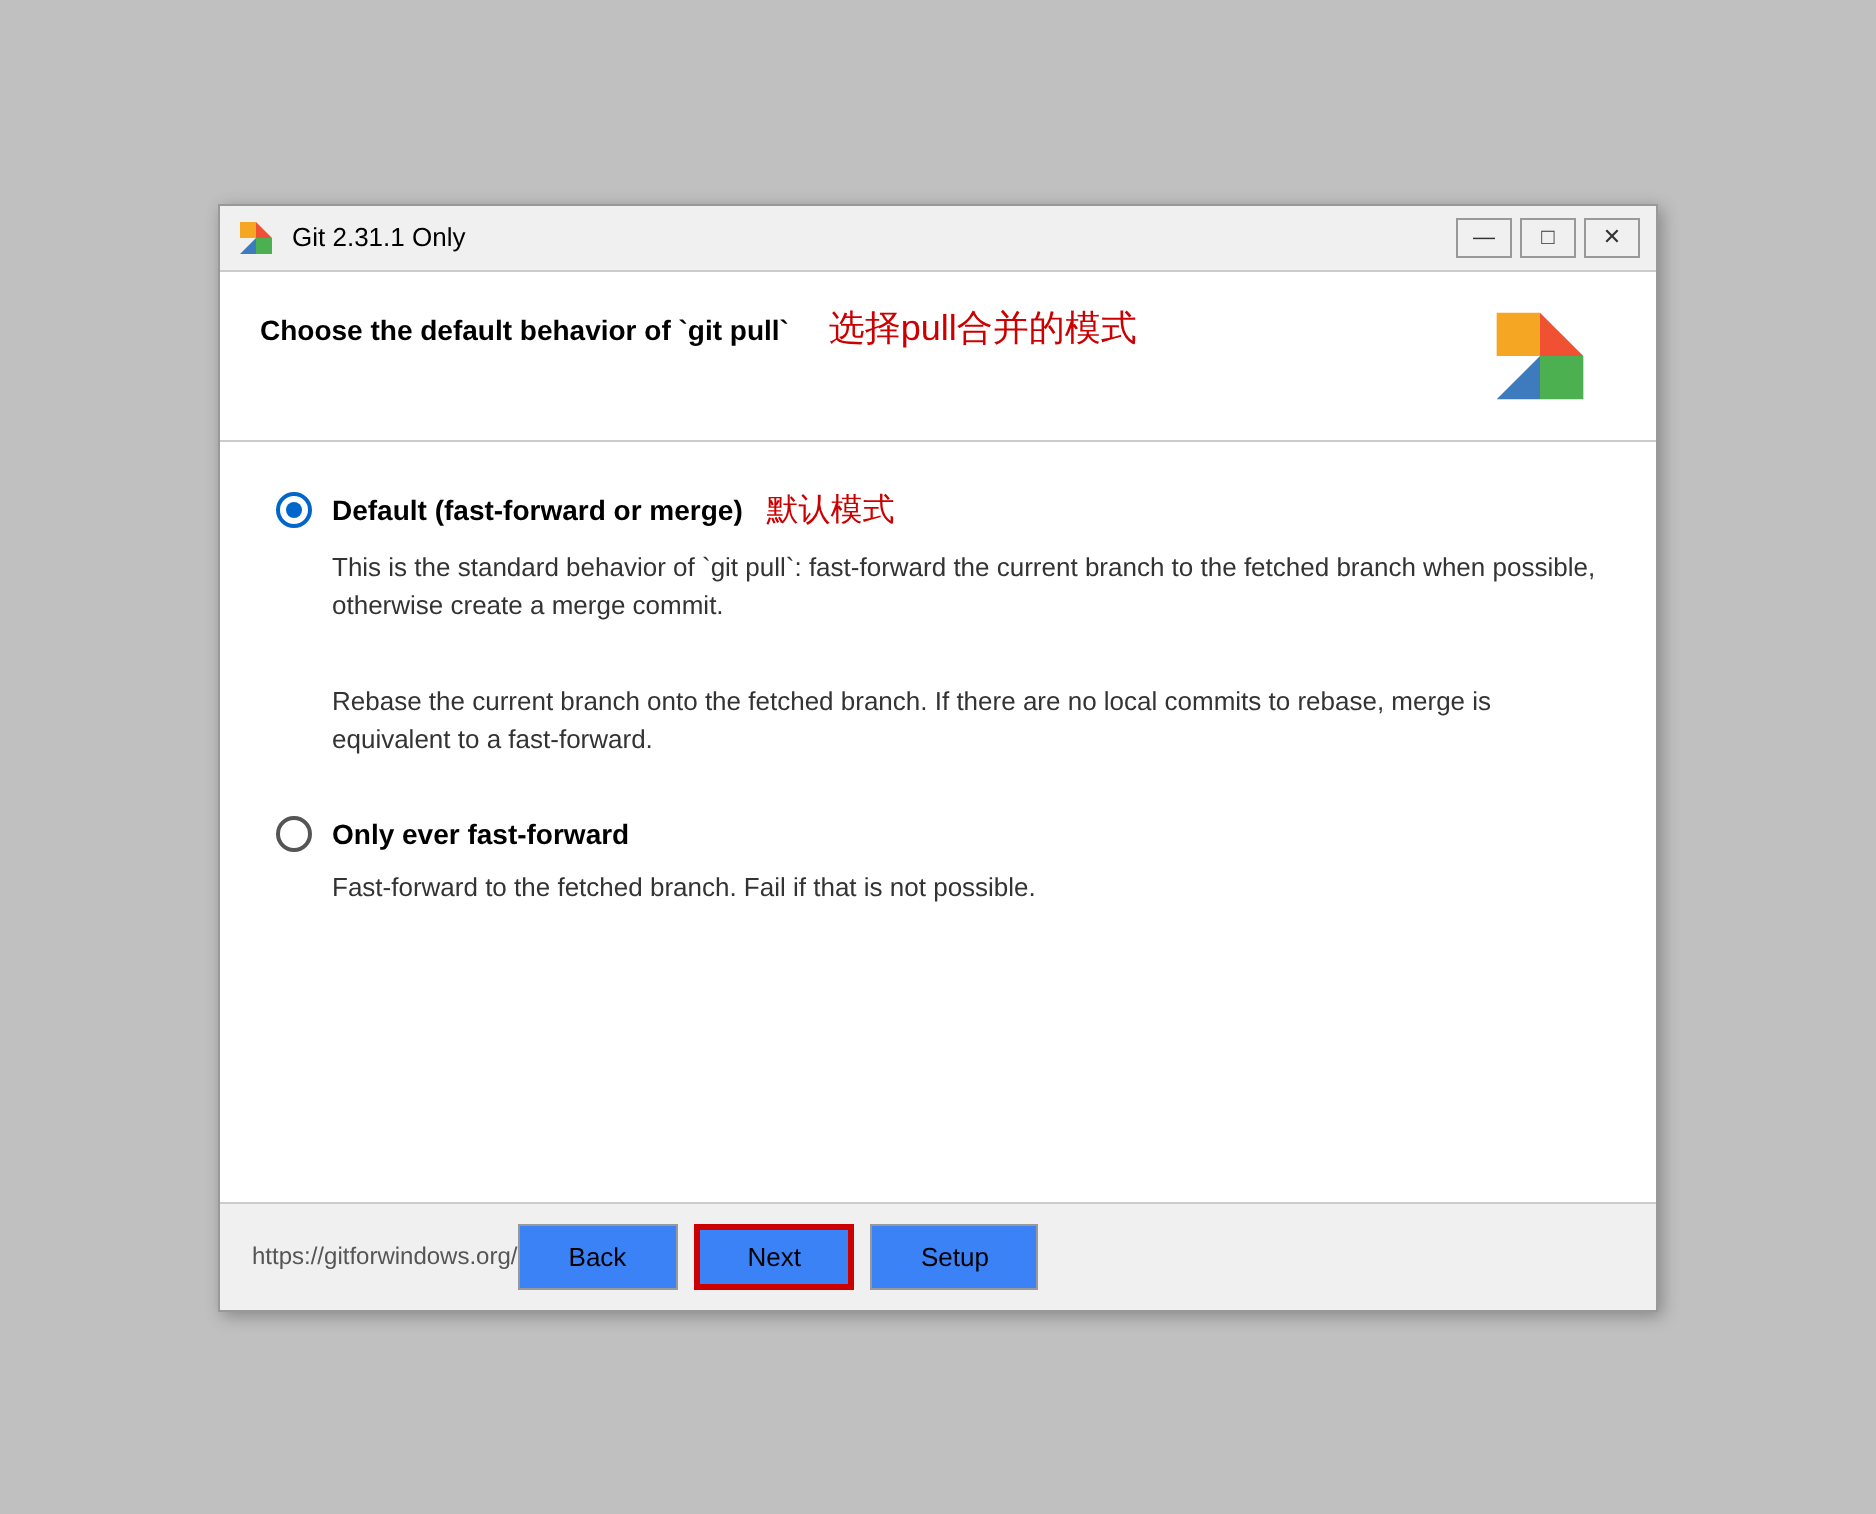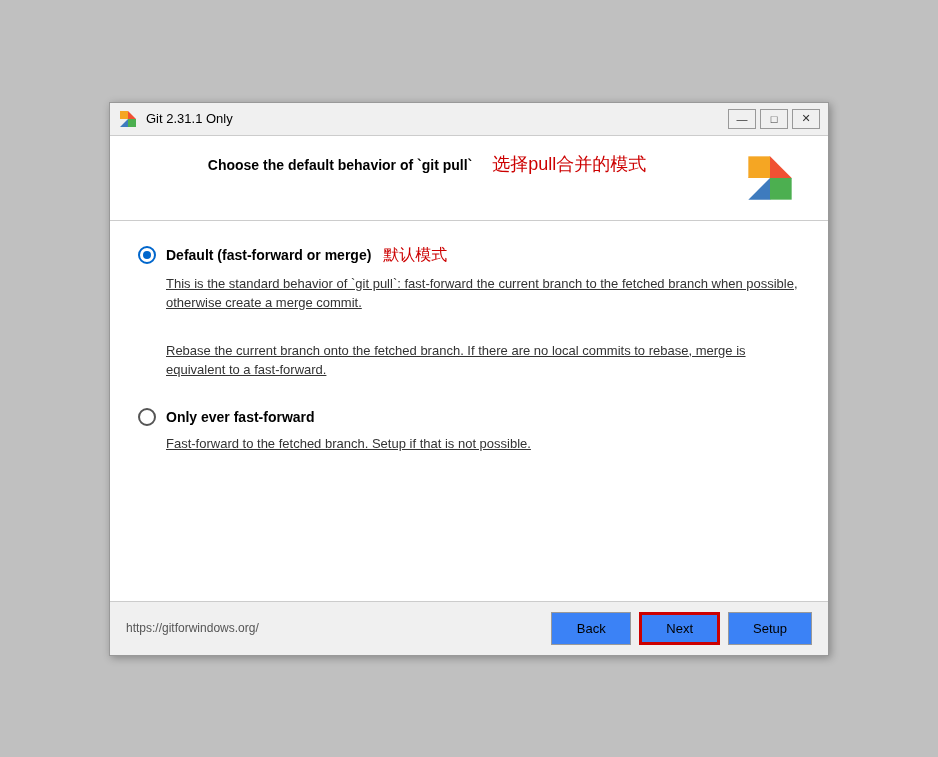--- a/index.html
+++ b/index.html
@@ -69,21 +69,20 @@
       color: #333;
     }
 
     .header-section {
       background: white;
       padding: 16px 32px 16px 20px;
       display: flex;
       align-items: flex-start;
       justify-content: space-between;
       border-bottom: 1px solid #ccc;
-      text-align: center;
     }
 
     .header-text {
       flex: 1;
     }
 
     .header-title {
       font-size: 14px;
       font-weight: bold;
       color: #000;
@@ -161,30 +160,28 @@
       font-size: 16px;
       font-weight: normal;
       margin-left: 8px;
     }
 
     .option-desc {
       font-size: 13px;
       color: #333;
       margin-left: 28px;
       line-height: 1.5;
-      text-decoration: underline;
     }
 
     .footer-section {
       background: #f0f0f0;
       border-top: 1px solid #ccc;
       padding: 10px 16px;
       display: flex;
       align-items: center;
-      justify-content: space-between;
     }
 
     .footer-link {
       font-size: 12px;
       color: #555;
       text-decoration: none;
     }
 
     .footer-buttons {
       display: flex;
@@ -259,21 +256,21 @@
 
     <div class="option-group">
       <div class="option-desc">Rebase the current branch onto the fetched branch. If there are no local commits to rebase, merge is equivalent to a fast-forward.</div>
     </div>
 
     <div class="option-group">
       <div class="option-label">
         <div class="radio-btn"></div>
         <span class="option-title">Only ever fast-forward</span>
       </div>
-      <div class="option-desc">Fast-forward to the fetched branch. Setup if that is not possible.</div>
+      <div class="option-desc">Fast-forward to the fetched branch. Fail if that is not possible.</div>
     </div>
 
   </div>
 
   <div class="footer-section">
     <a class="footer-link" href="#">https://gitforwindows.org/</a>
     <div class="footer-buttons">
       <button class="btn">Back</button>
       <button class="btn btn-next">Next</button>
       <button class="btn">Setup</button>

